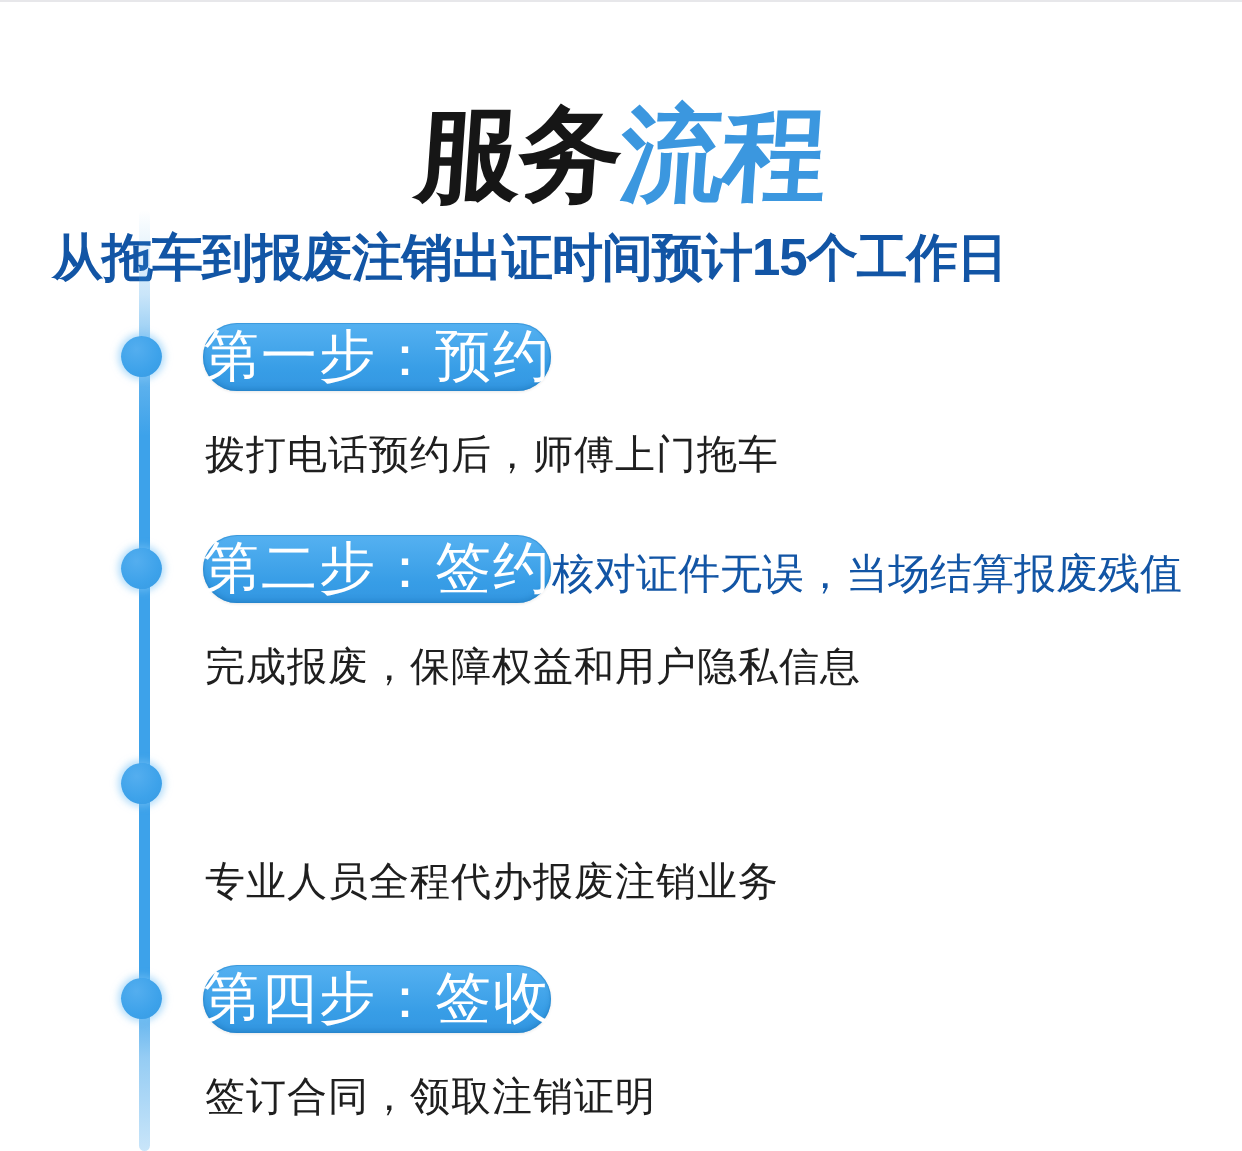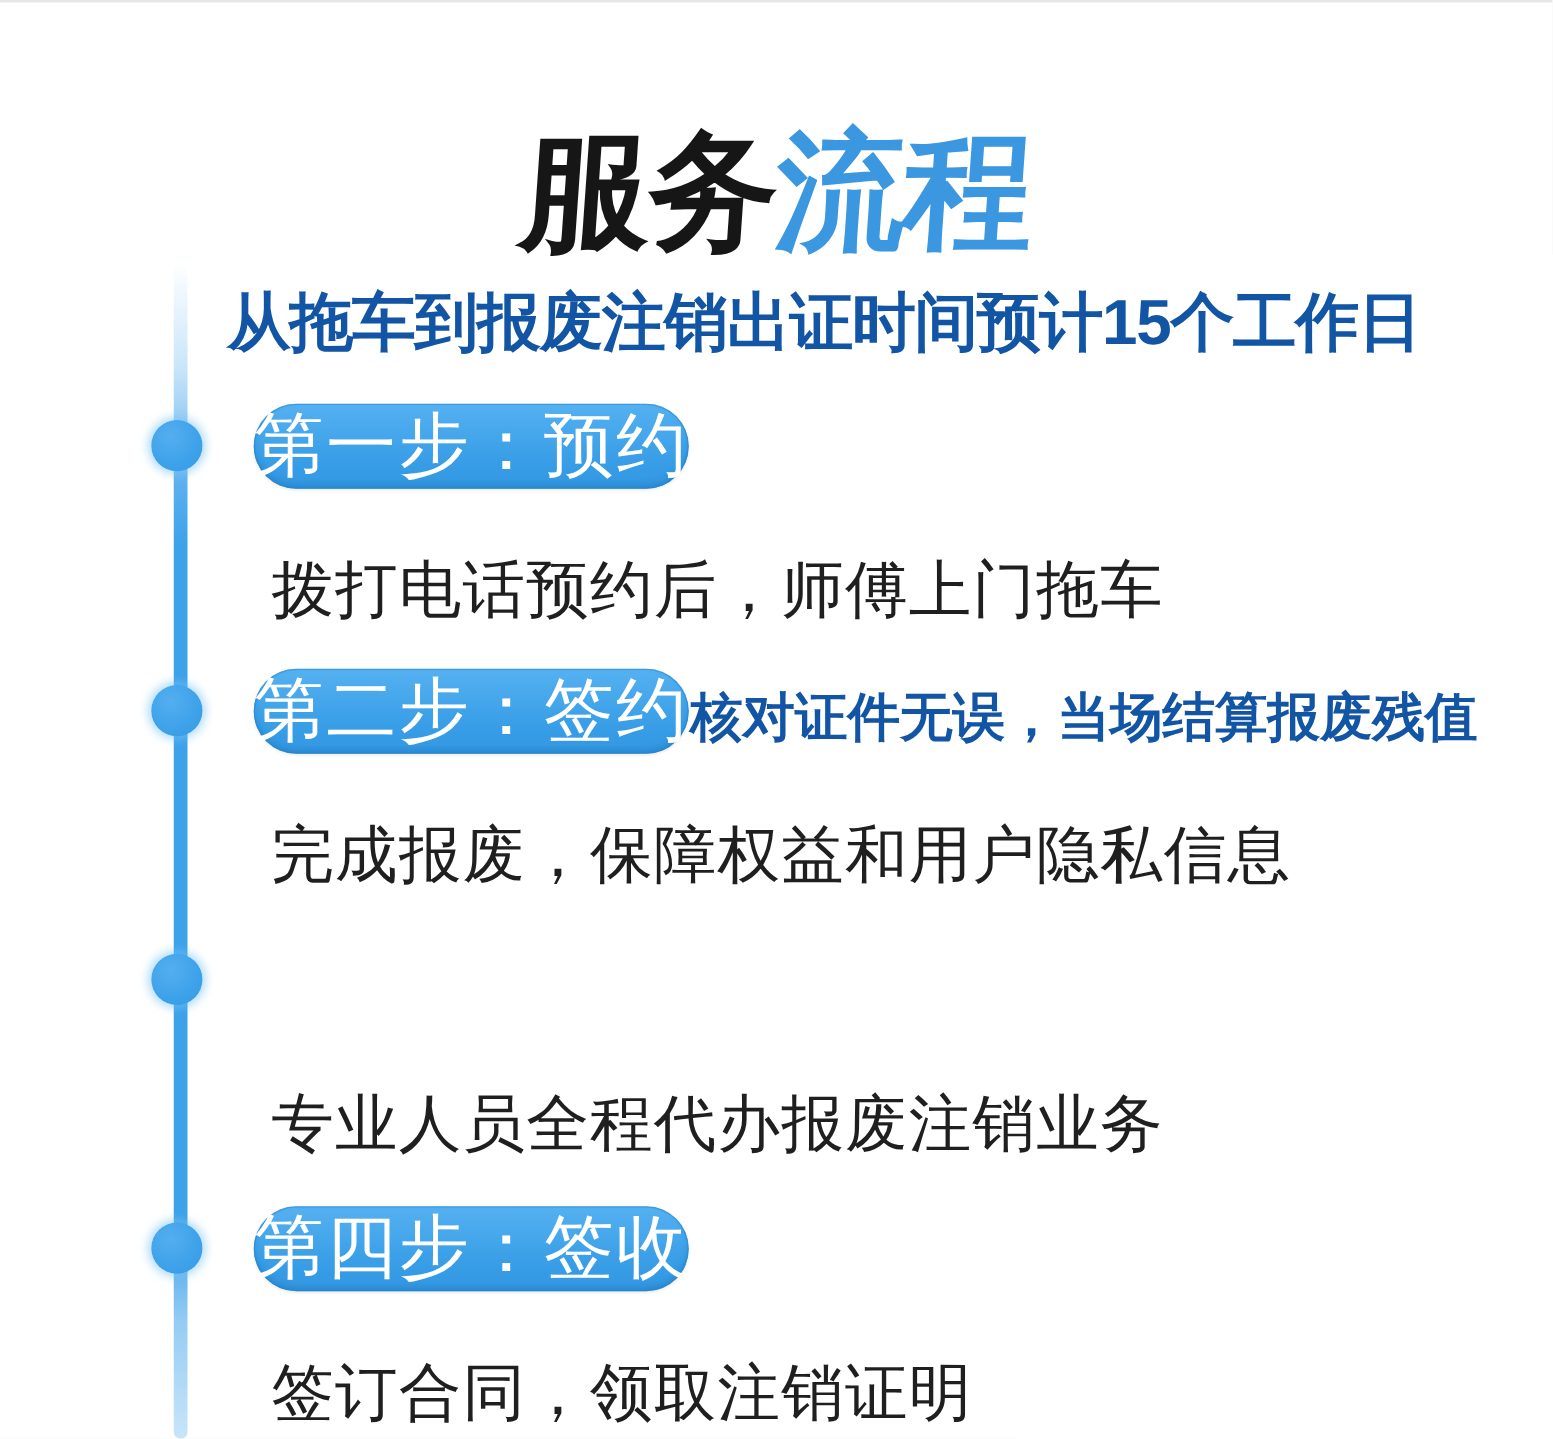--- a/index.html
+++ b/index.html
@@ -41,22 +41,21 @@
     letter-spacing:-2px;
     transform:skewX(-4deg);
     white-space:nowrap;
   }
   .t-black{color:var(--title_black);}
   .t-blue{color:var(--title_blue);}
   
   .subtitle{
     position:absolute;
     left:0;right:0;top:224px;
-    padding-left:76px;
-    text-align:center;
+    padding-left:52px;
     font-size:51px;
     font-weight:700;
     letter-spacing:-1px;
     color:var(--deep_blue_text);
     white-space:nowrap;
   }
   
   .timeline-line{
     position:absolute;
     left:139px;top:210px;
@@ -103,30 +102,30 @@
     color:#ffffff;
     font-size:56px;
     font-weight:500;
     letter-spacing:2px;
     white-space:nowrap;
   }
   .note{
     position:absolute;
     left:552px;top:11px;
     font-size:42px;
-    font-weight:700;
+    font-weight:400;
     letter-spacing:0px;
     color:var(--deep_blue_text);
     white-space:nowrap;
   }
   .desc{
     position:absolute;
     left:205px;top:104px;
-    margin:12px;
-    font-size:50px;
+    margin:0;
+    font-size:40px;
     font-weight:400;
     color:var(--body_text);
     letter-spacing:1px;
     white-space:nowrap;
   }
 </style>
 </head>
 <body>
 
 <div class="page">

